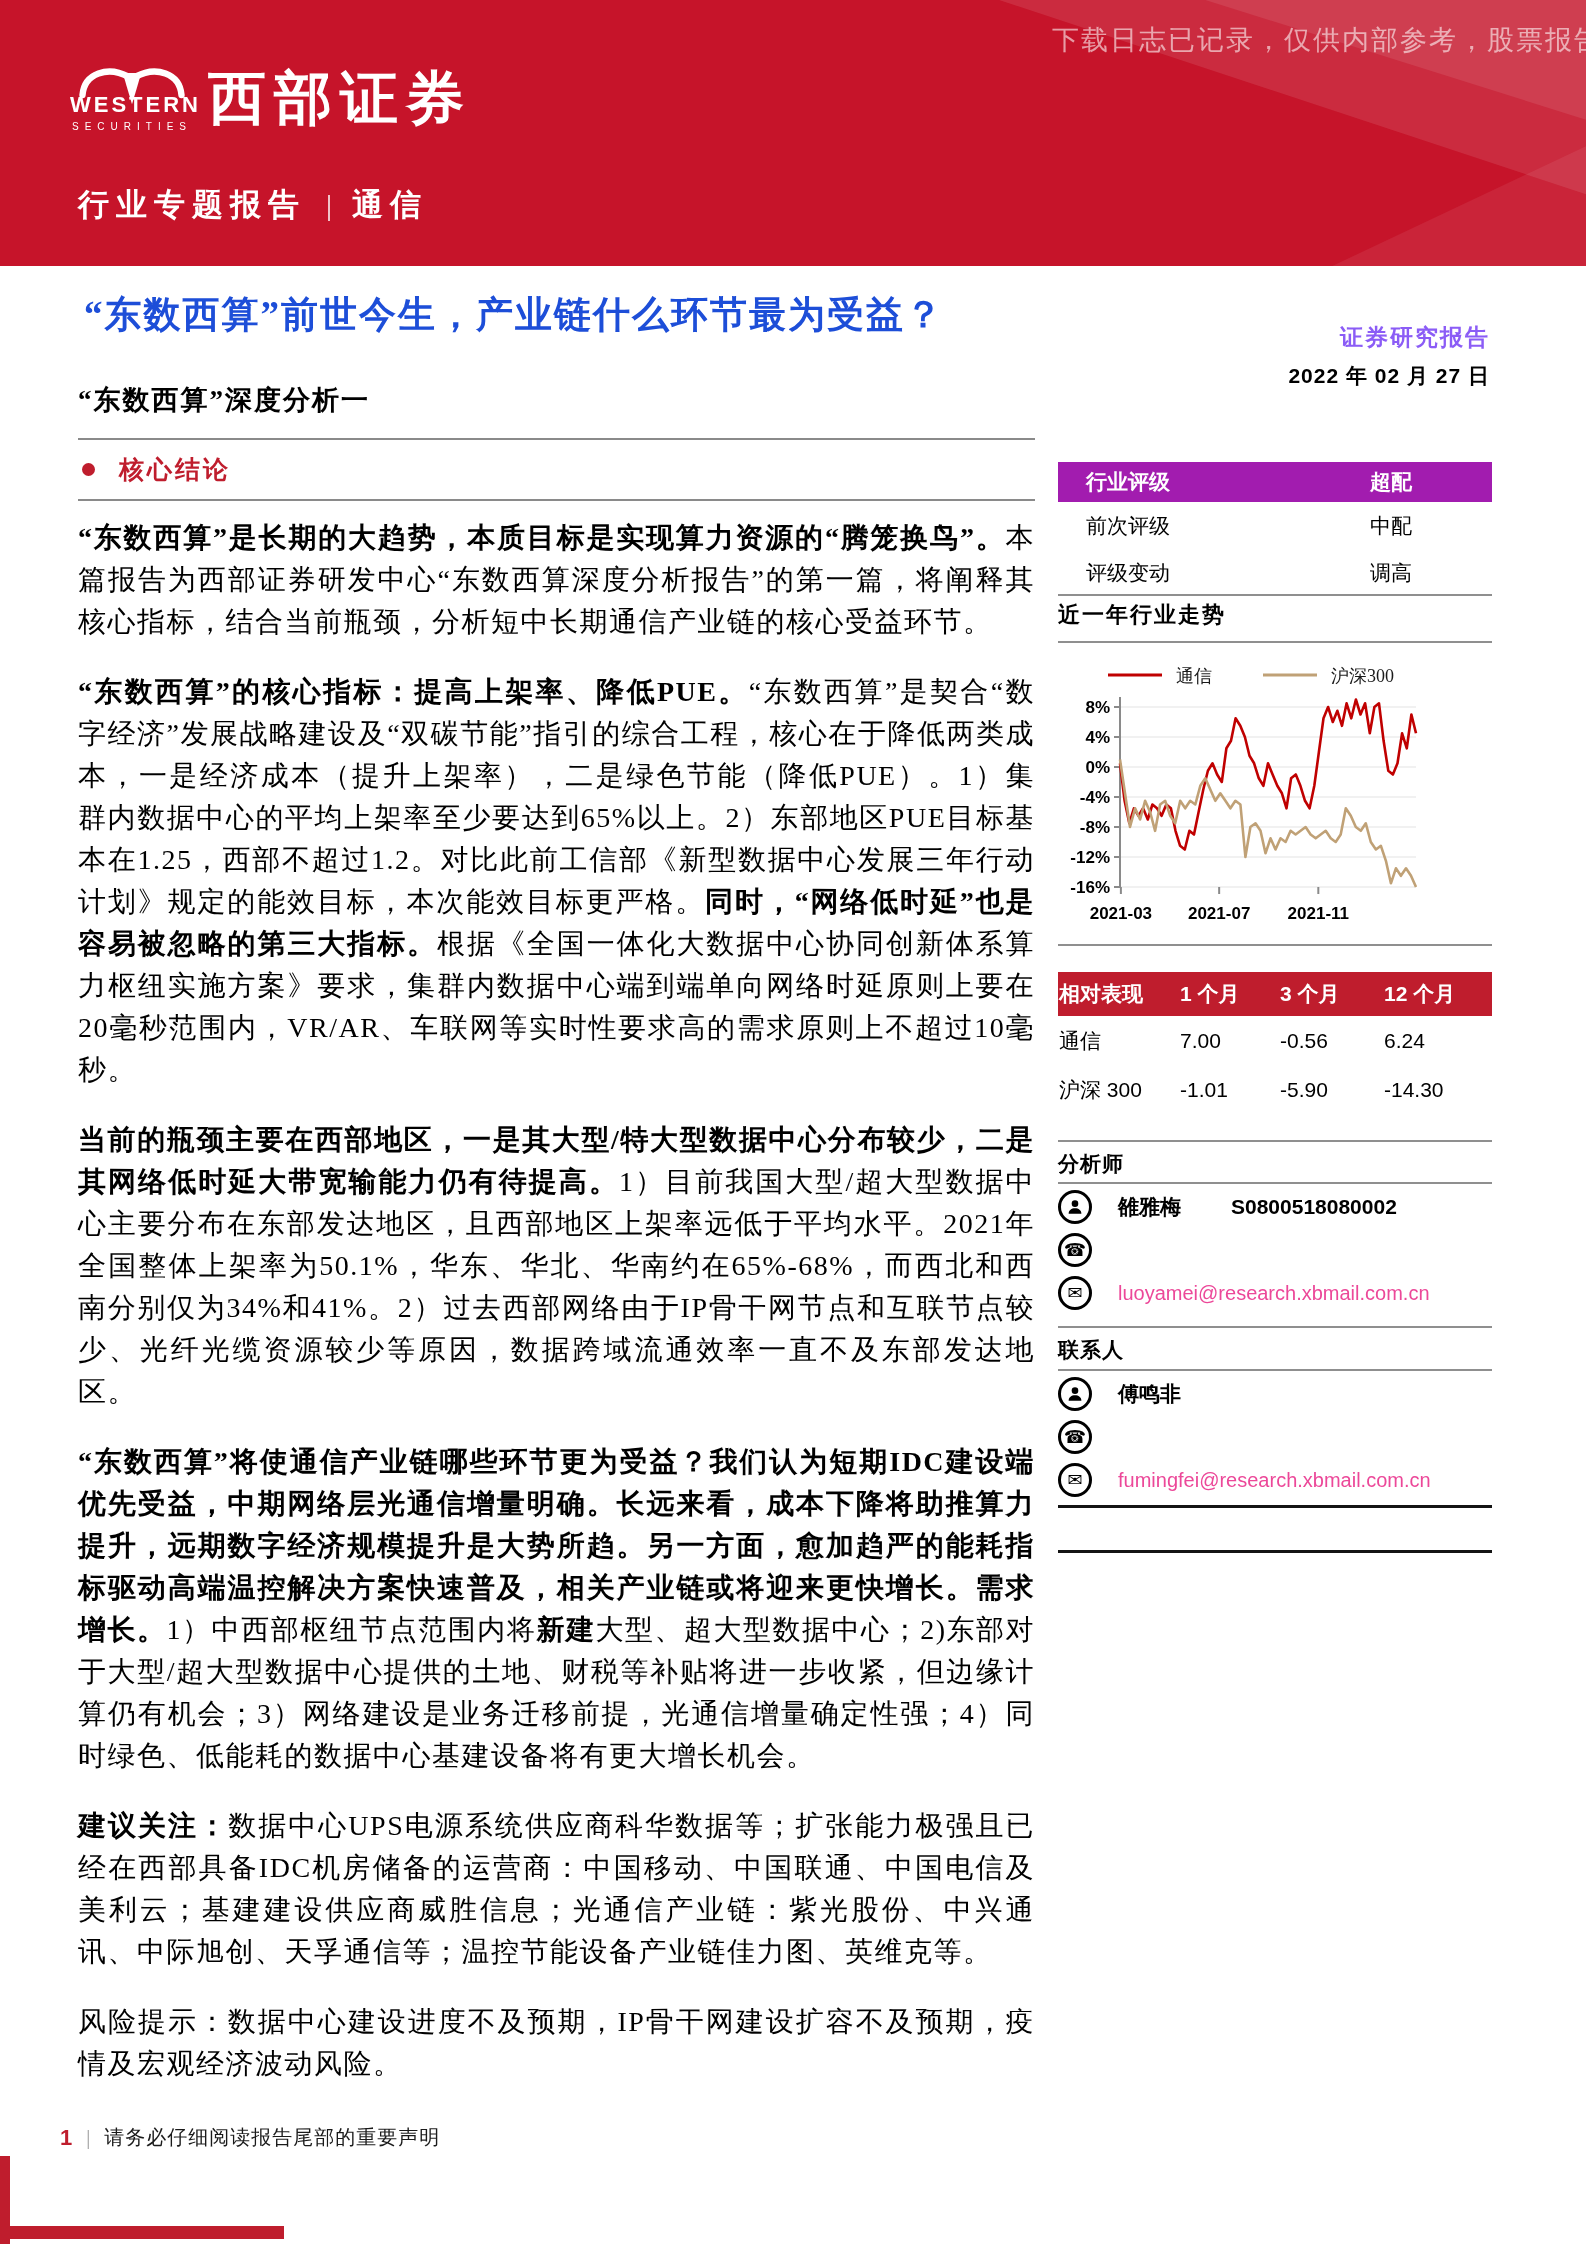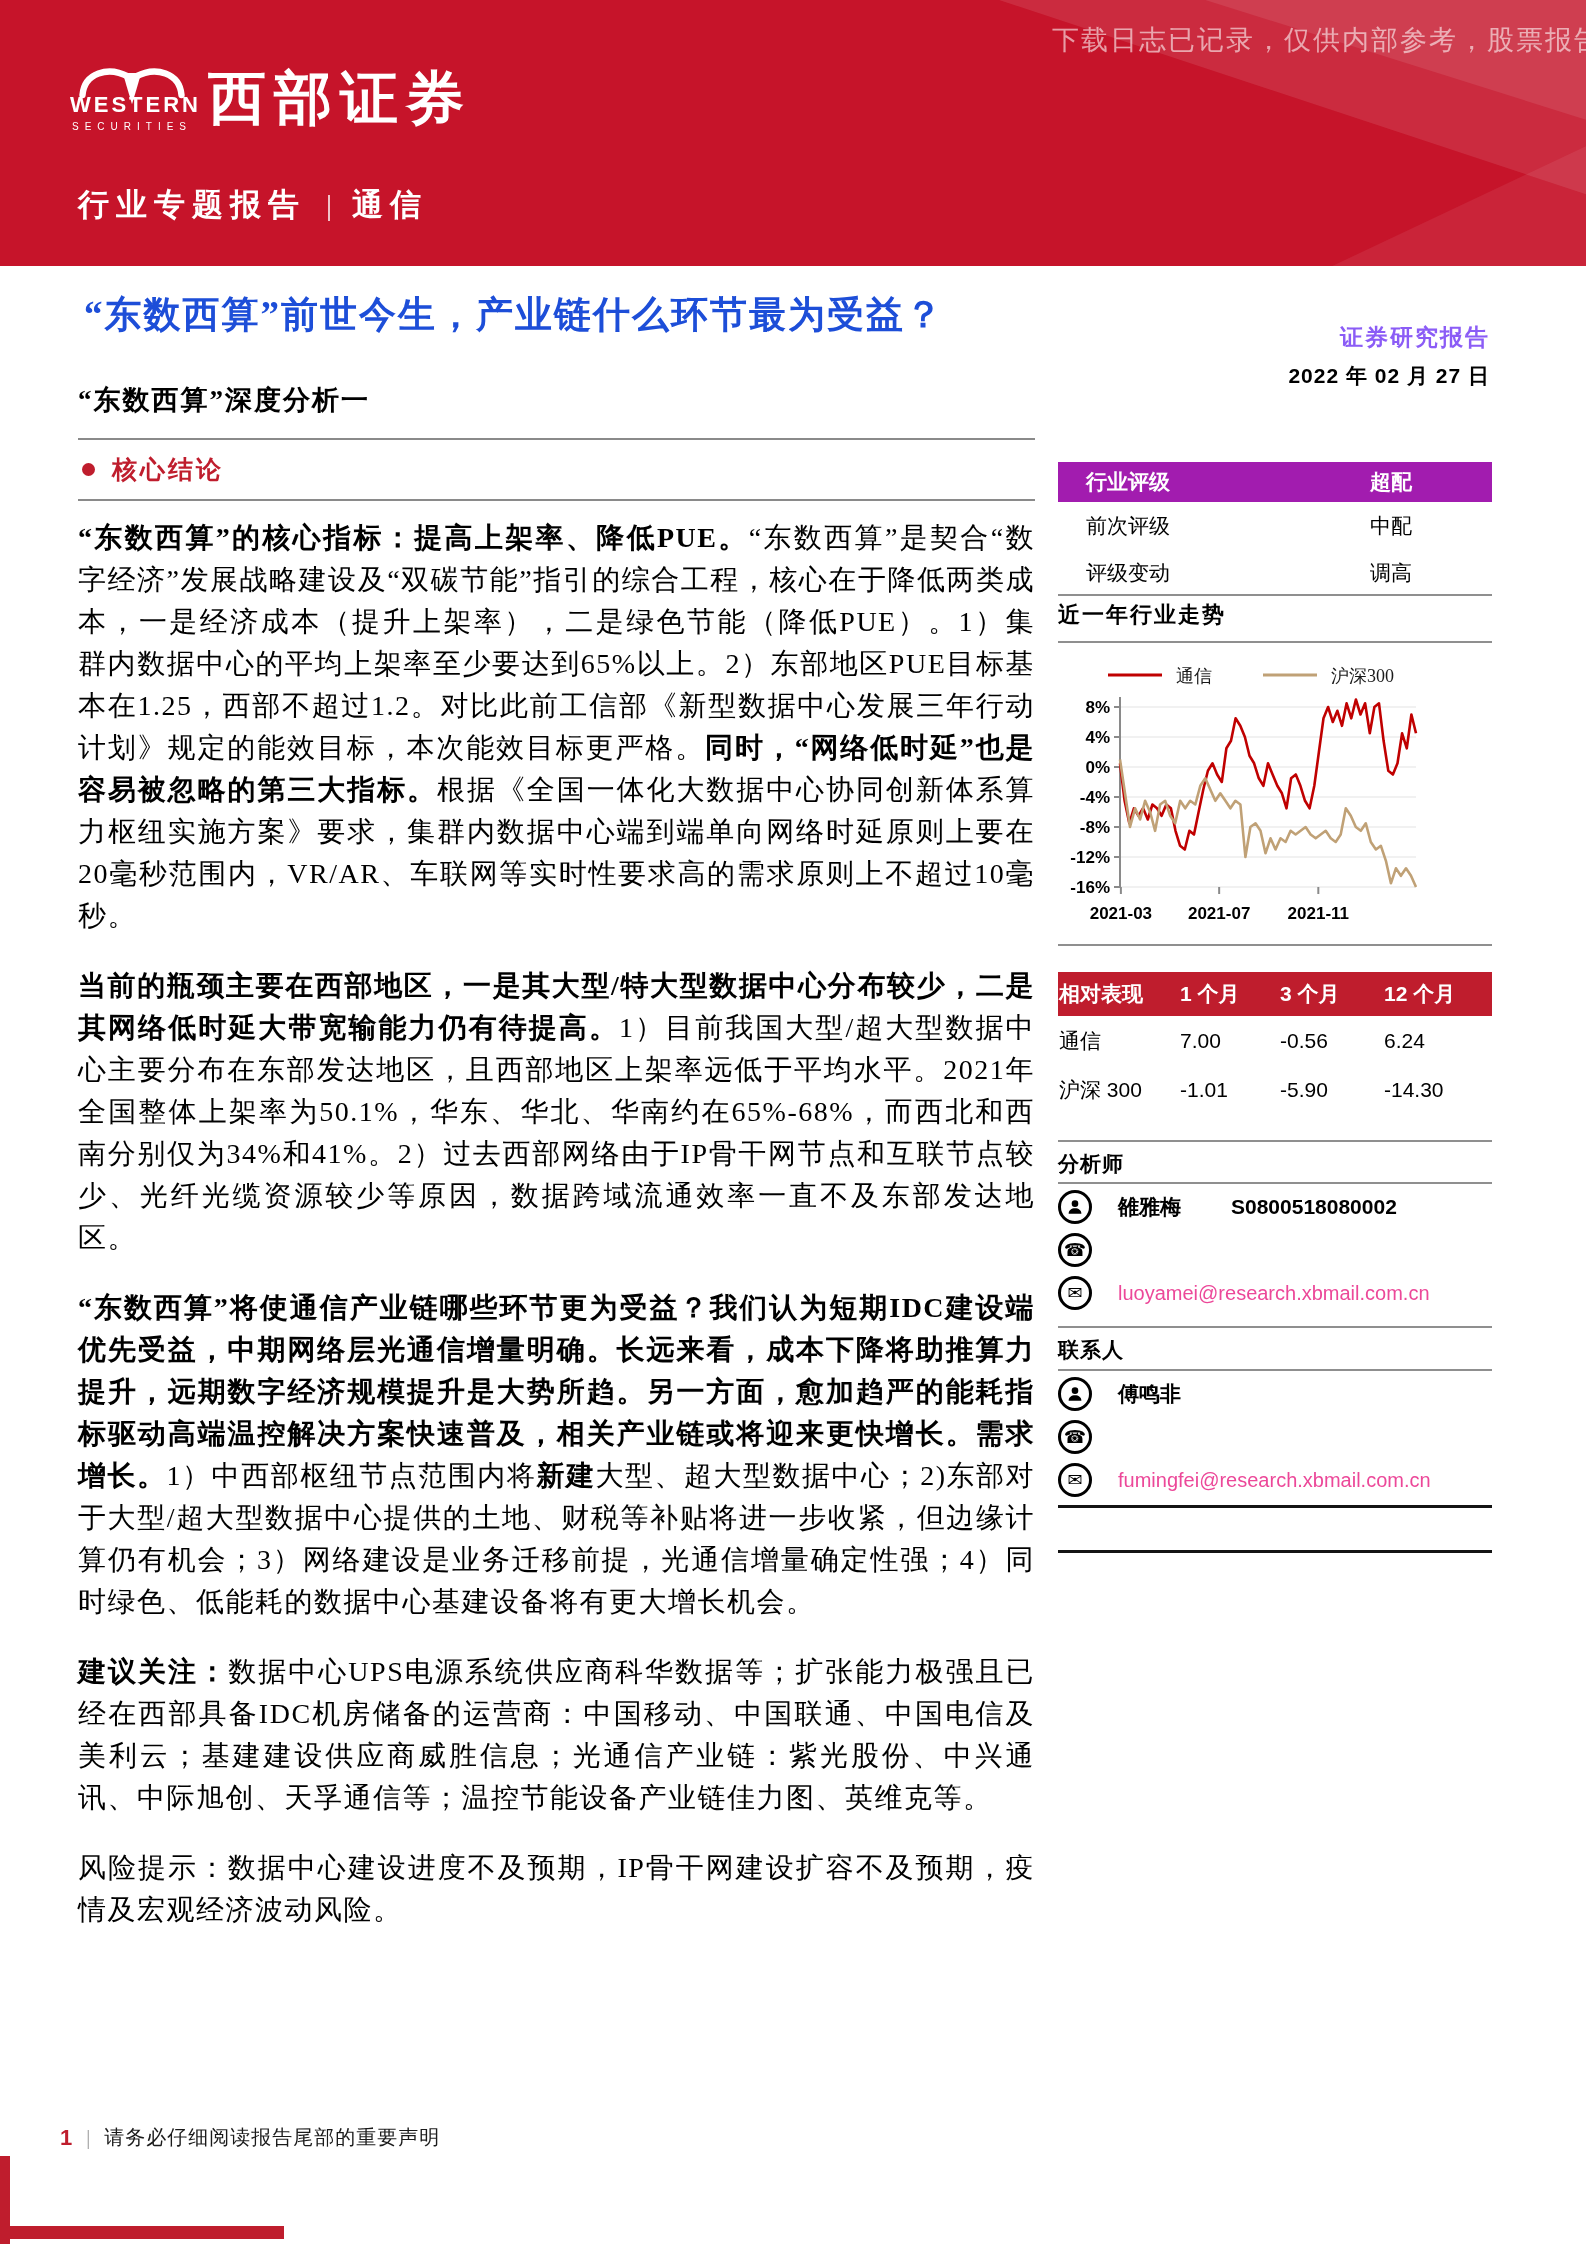--- a/index.html
+++ b/index.html
@@ -33,21 +33,21 @@
   .sub-title{position:absolute;left:78px;top:382px;font-size:27px;font-weight:600;
              color:#000;letter-spacing:2px;}
   .report-label{position:absolute;right:96px;top:322px;font-size:23px;font-weight:700;
                 color:#8b5cf6;letter-spacing:2px;}
   .report-date{position:absolute;right:96px;top:362px;font-size:21px;font-weight:600;
                color:#000;font-family:"Liberation Sans",sans-serif;letter-spacing:1px;}
 
   
   .left-col{position:absolute;left:78px;top:438px;width:957px;}
   .rule{height:2px;background:#8a8a8a;}
-  .heading-row{display:flex;align-items:center;gap:17px;padding:13px 0 13px 4px;}
+  .heading-row{display:flex;align-items:center;gap:24px;padding:13px 0 13px 4px;}
   .dot{width:13px;height:13px;border-radius:50%;background:#bf1d2d;}
   .heading-text{font-size:25px;font-weight:700;color:#bf1d2d;letter-spacing:3px;}
   .paras{padding-top:16px;}
   .body-para{font-size:28px;line-height:42px;margin:0 0 28px;text-align:justify;
              color:#000;letter-spacing:1.5px;}
   .body-para .b{font-weight:700;}
 
   
   .rating{position:absolute;left:1058px;top:462px;width:434px;font-size:21px;}
   .rating-row{display:grid;grid-template-columns:1.15fr 1fr;align-items:center;height:47px;}
@@ -121,20 +121,21 @@
   <div class="report-date">2022 年 02 月 27 日</div>
 
   <div class="left-col">
     <div class="rule"></div>
     <div class="heading-row">
       <span class="dot"></span>
       <span class="heading-text">核心结论</span>
     </div>
     <div class="rule"></div>
     <div class="paras">
+        <p class="body-para"><span class="b">“东数西算”是长期的大趋势，本质目标是实现算力资源的“腾笼换鸟”。</span><span>本篇报告为西部证券研发中心“东数西算深度分析报告”的第一篇，将阐释其核心指标，结合当前瓶颈，分析短中长期通信产业链的核心受益环节。</span></p>
         <p class="body-para"><span class="b">“东数西算”的核心指标：提高上架率、降低PUE。</span><span>“东数西算”是契合“数字经济”发展战略建设及“双碳节能”指引的综合工程，核心在于降低两类成本，一是经济成本（提升上架率），二是绿色节能（降低PUE）。1）集群内数据中心的平均上架率至少要达到65%以上。2）东部地区PUE目标基本在1.25，西部不超过1.2。对比此前工信部《新型数据中心发展三年行动计划》规定的能效目标，本次能效目标更严格。</span><span class="b">同时，“网络低时延”也是容易被忽略的第三大指标。</span><span>根据《全国一体化大数据中心协同创新体系算力枢纽实施方案》要求，集群内数据中心端到端单向网络时延原则上要在20毫秒范围内，VR/AR、车联网等实时性要求高的需求原则上不超过10毫秒。</span></p>
         <p class="body-para"><span class="b">当前的瓶颈主要在西部地区，一是其大型/特大型数据中心分布较少，二是其网络低时延大带宽输能力仍有待提高。</span><span>1）目前我国大型/超大型数据中心主要分布在东部发达地区，且西部地区上架率远低于平均水平。2021年全国整体上架率为50.1%，华东、华北、华南约在65%-68%，而西北和西南分别仅为34%和41%。2）过去西部网络由于IP骨干网节点和互联节点较少、光纤光缆资源较少等原因，数据跨域流通效率一直不及东部发达地区。</span></p>
         <p class="body-para"><span class="b">“东数西算”将使通信产业链哪些环节更为受益？我们认为短期IDC建设端优先受益，中期网络层光通信增量明确。长远来看，成本下降将助推算力提升，远期数字经济规模提升是大势所趋。另一方面，愈加趋严的能耗指标驱动高端温控解决方案快速普及，相关产业链或将迎来更快增长。需求增长。</span><span>1）中西部枢纽节点范围内将</span><span class="b">新建</span><span>大型、超大型数据中心；2)东部对于大型/超大型数据中心提供的土地、财税等补贴将进一步收紧，但边缘计算仍有机会；3）网络建设是业务迁移前提，光通信增量确定性强；4）同时绿色、低能耗的数据中心基建设备将有更大增长机会。</span></p>
         <p class="body-para"><span class="b">建议关注：</span><span>数据中心UPS电源系统供应商科华数据等；扩张能力极强且已经在西部具备IDC机房储备的运营商：中国移动、中国联通、中国电信及美利云；基建建设供应商威胜信息；光通信产业链：紫光股份、中兴通讯、中际旭创、天孚通信等；温控节能设备产业链佳力图、英维克等。</span></p>
         <p class="body-para"><span>风险提示：数据中心建设进度不及预期，IP骨干网建设扩容不及预期，疫情及宏观经济波动风险。</span></p>
       </div>
   </div>
 
   <div class="rating">
     <div class="rating-row rating-head">

